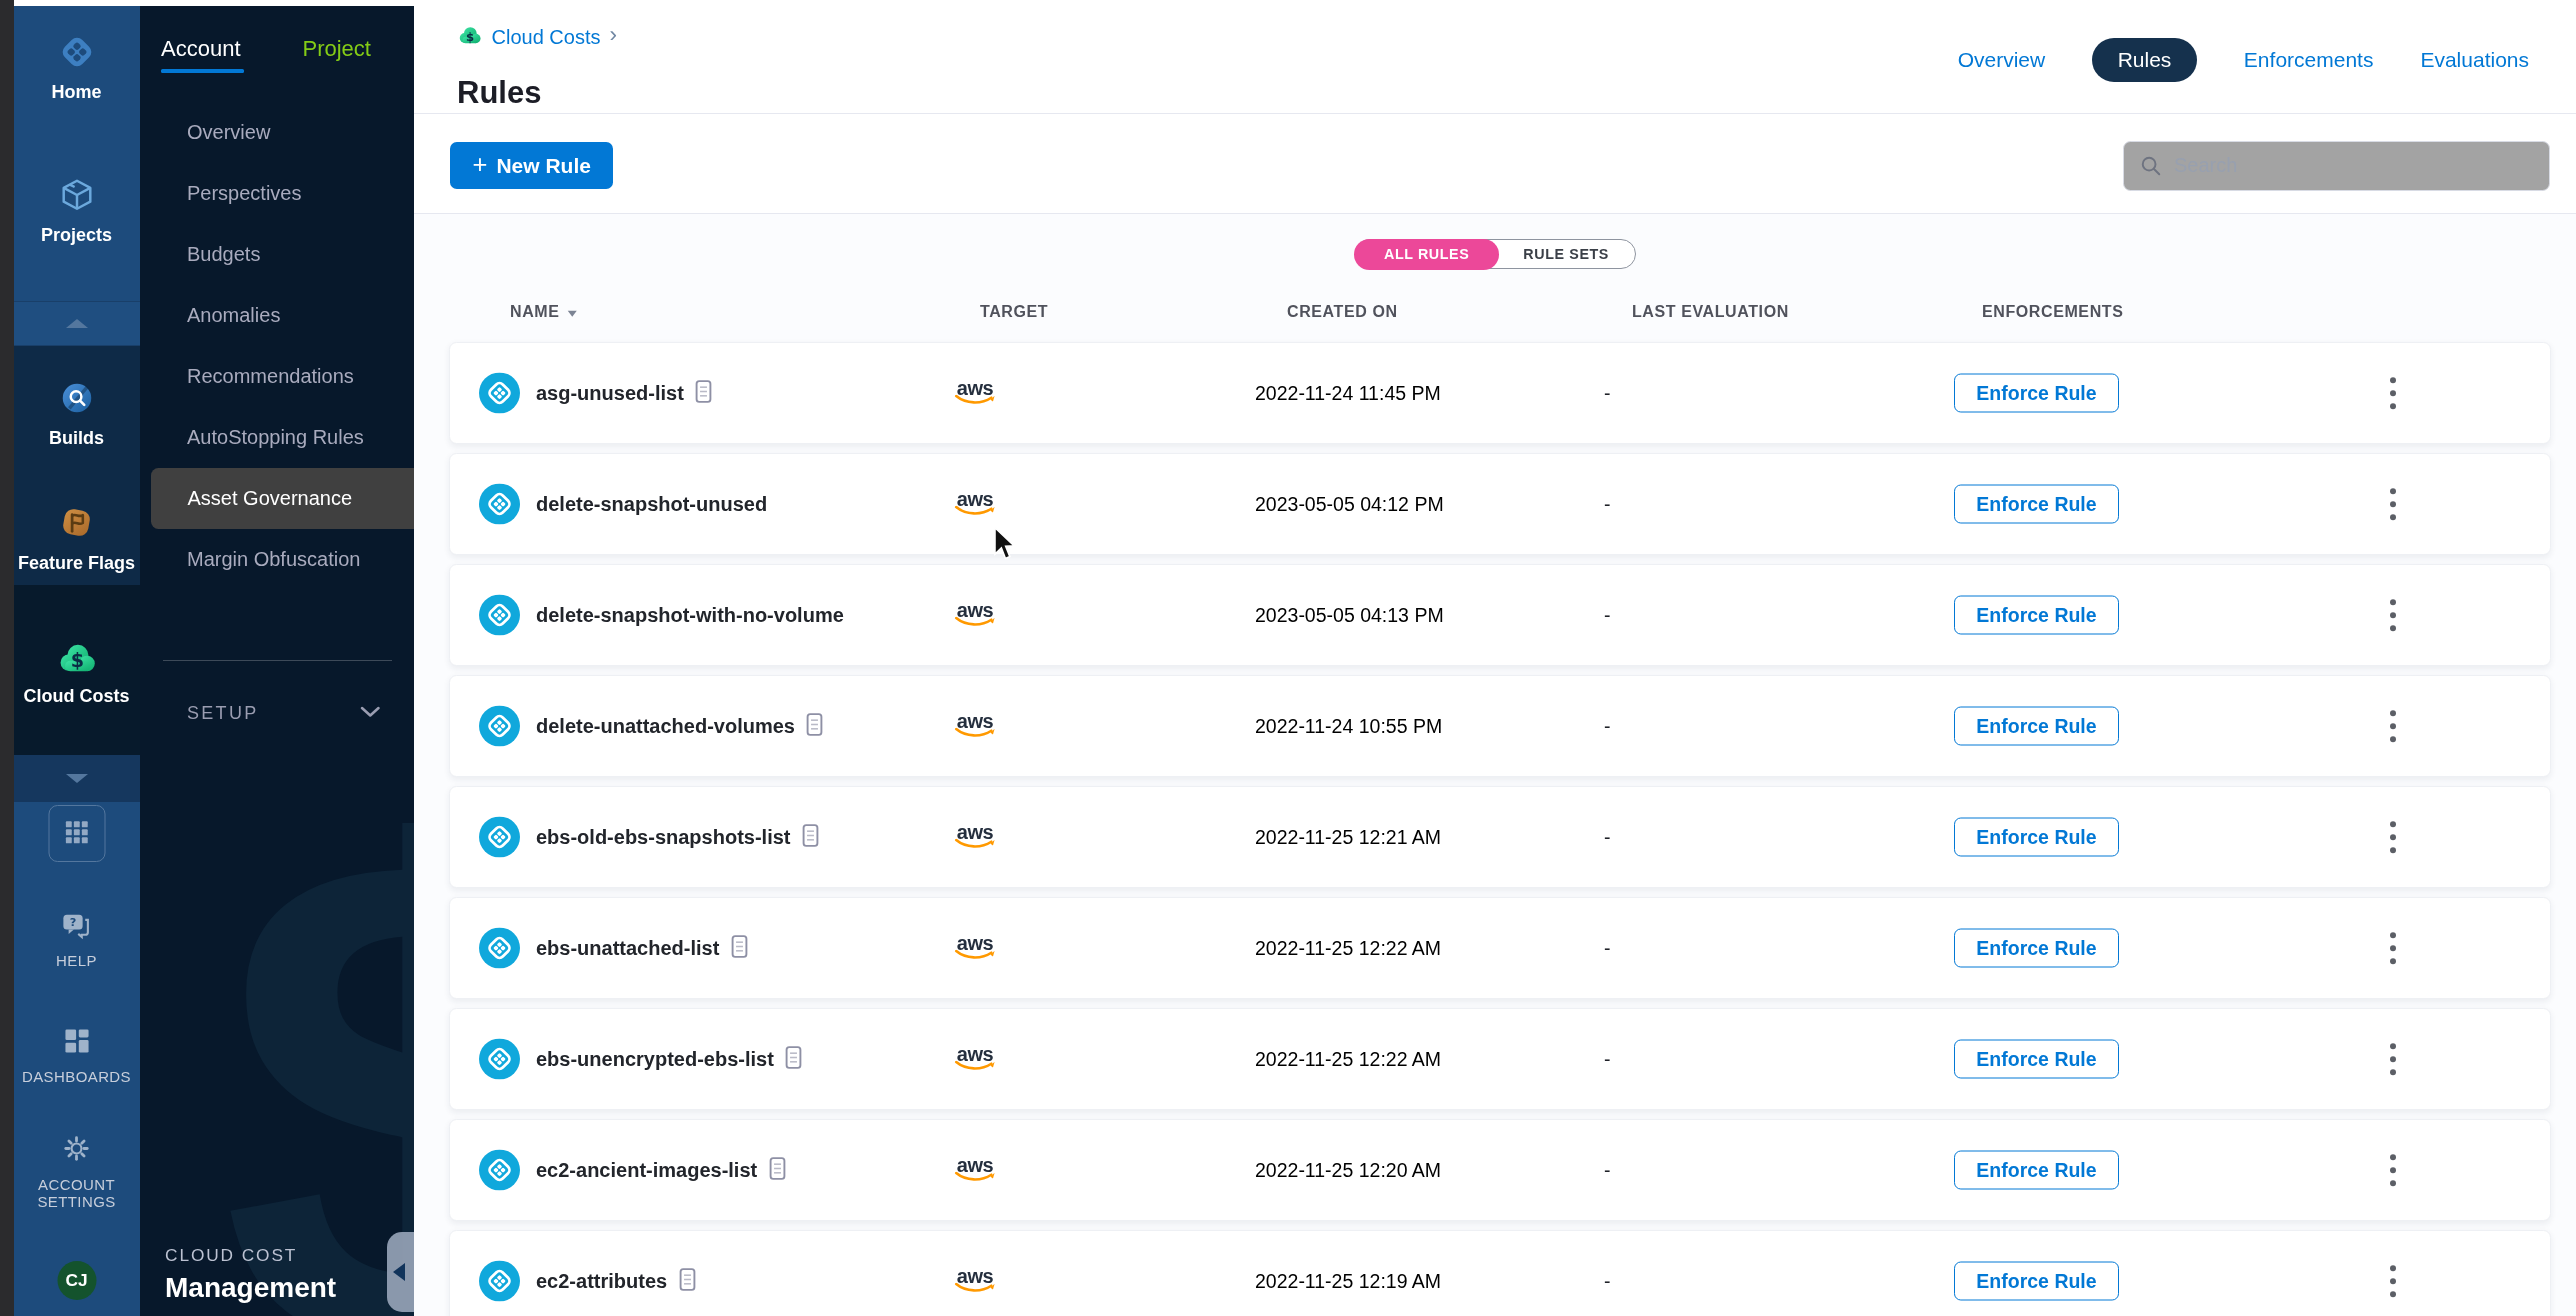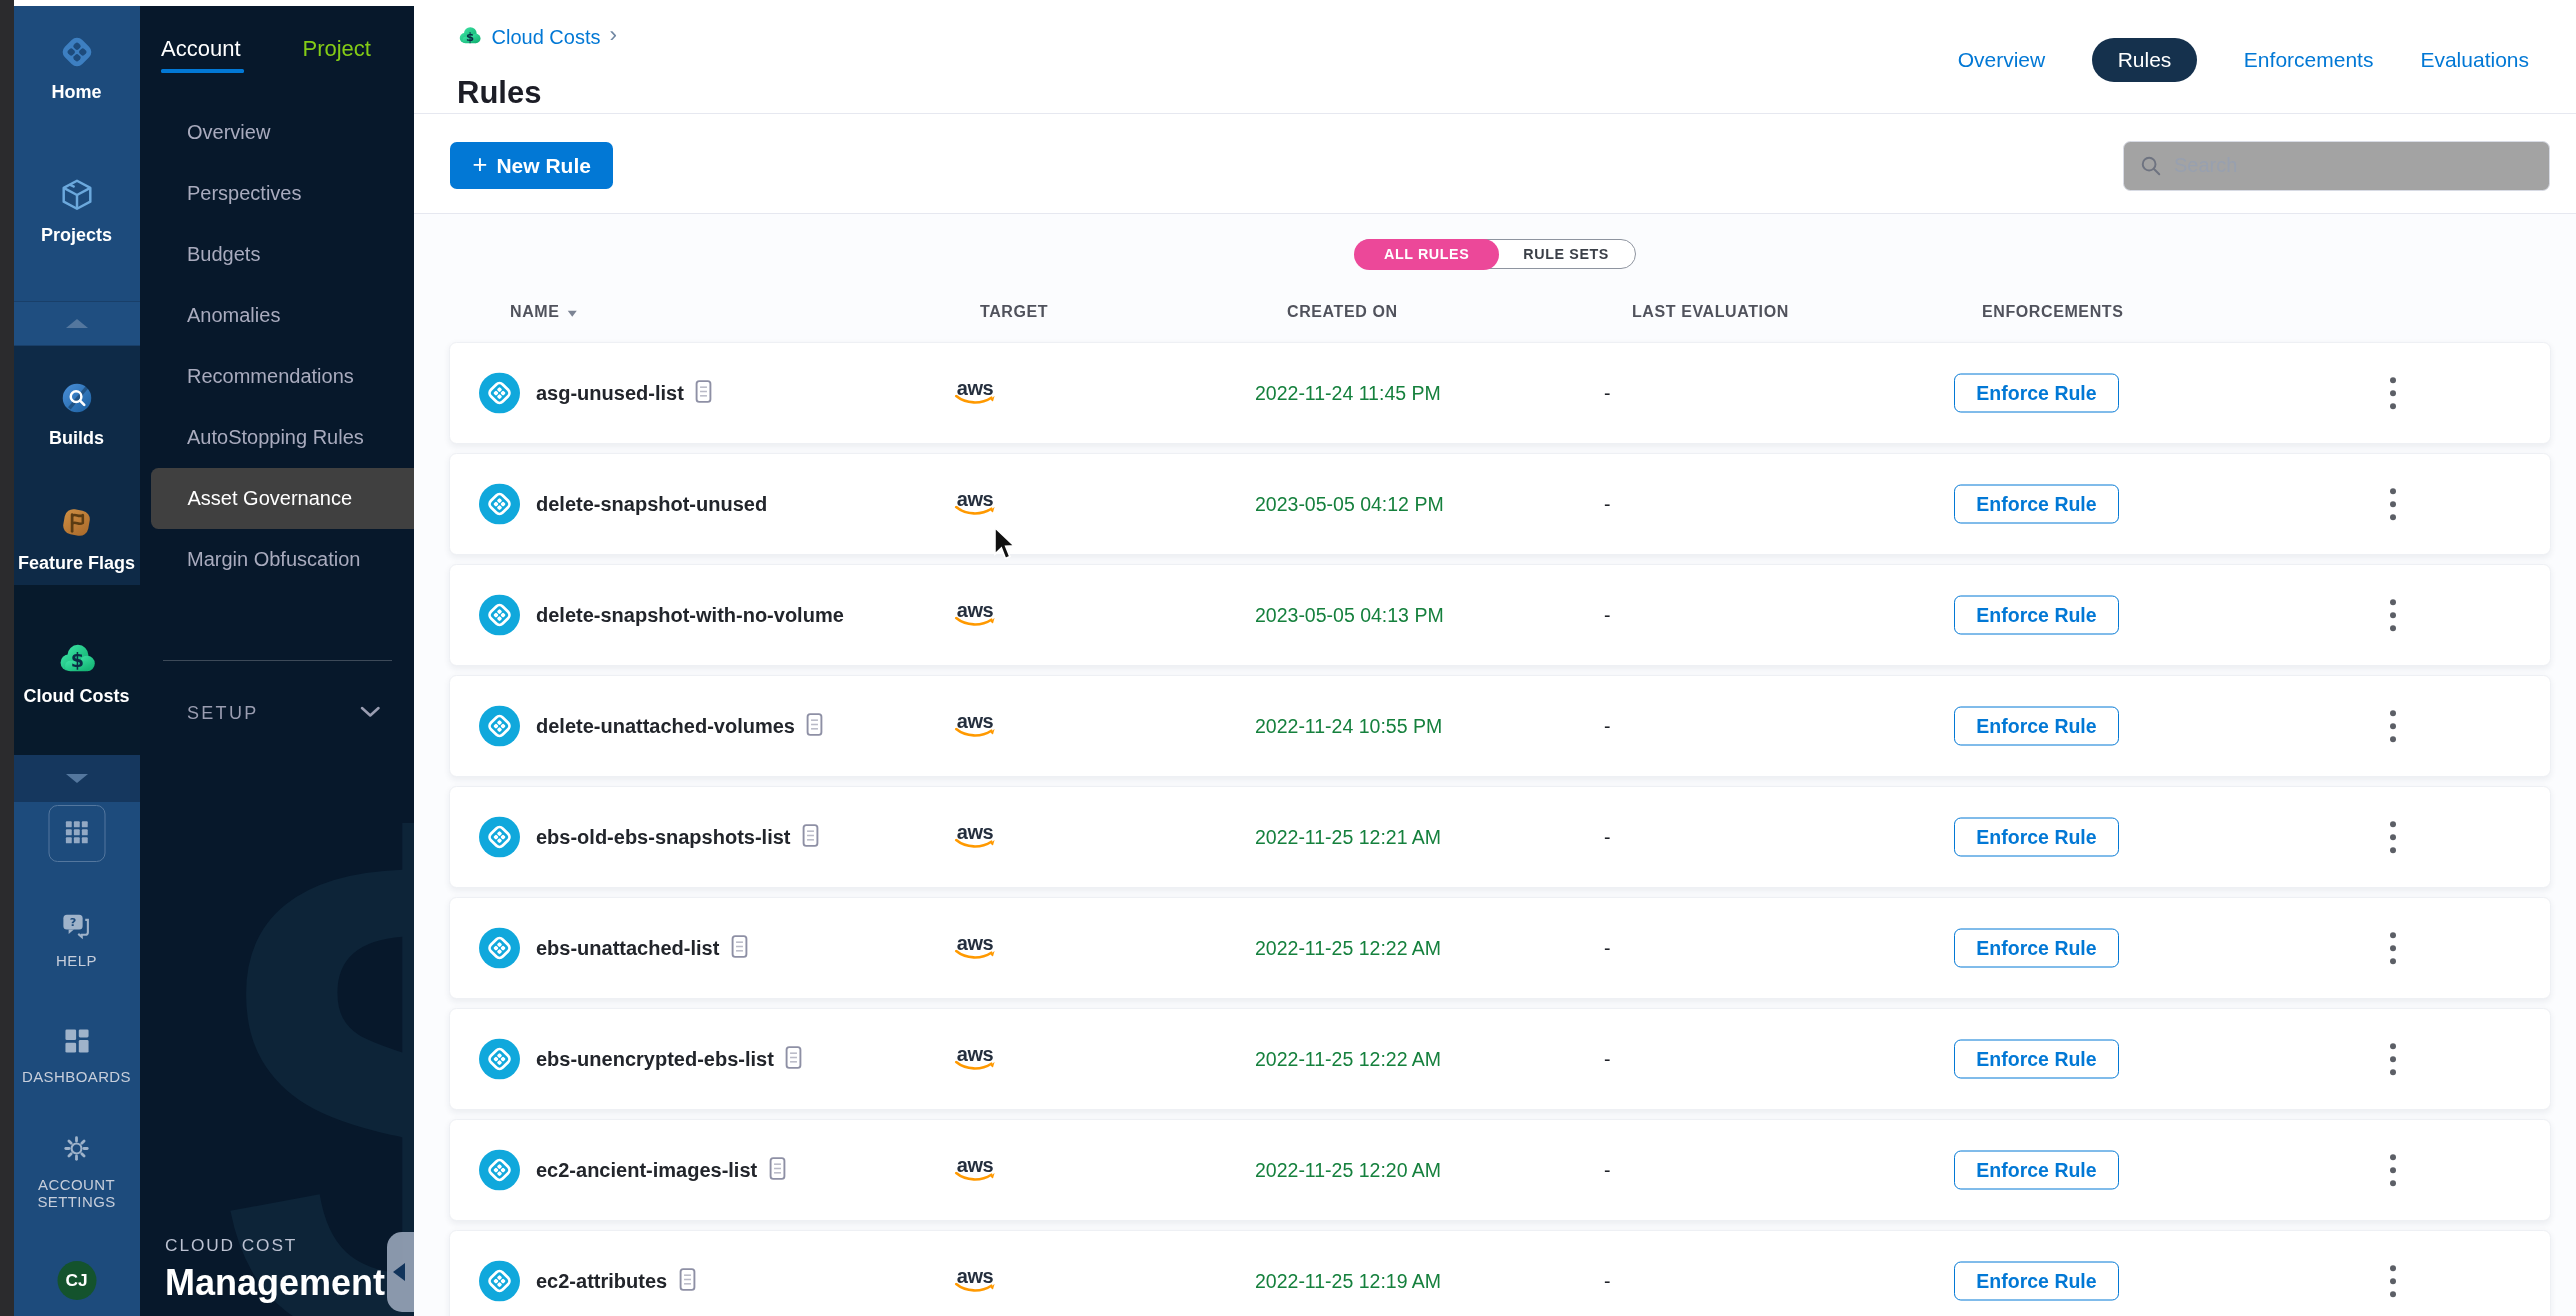--- a/index.html
+++ b/index.html
@@ -35,21 +35,21 @@
   .tab.active{color:#fff;font-weight:500;}
   .tab.active:after{content:"";position:absolute;left:0;right:-3px;bottom:0;height:3.8px;background:#0278d5;border-radius:1.5px;}
   .menu{position:absolute;top:96px;left:0;right:0;list-style:none;margin:0;padding:0;}
   .menu li{height:61px;display:flex;align-items:center;padding-left:47px;font-size:20px;color:#a9abbe;cursor:pointer;}
   .menu li.active{background:#404040;color:#fff;font-weight:500;margin-left:10.5px;padding-left:37px;border-radius:7.5px 0 0 7.5px;}
   .panel-div{position:absolute;top:654px;left:22.5px;right:22.5px;border-top:0.8px solid rgba(255,255,255,.22);}
   .setup-row{position:absolute;top:684px;left:47px;right:33px;height:47px;display:flex;align-items:center;justify-content:space-between;cursor:pointer;}
   .setup-row .s-lbl{font-size:18px;letter-spacing:2.3px;color:#9a9db1;}
   .product{position:absolute;left:25px;bottom:12px;}
   .product .eyebrow{font-size:17.3px;letter-spacing:1.9px;color:#bcc2d2;margin-bottom:6px;}
-  .product .name{font-size:36px;font-weight:700;color:#fff;}
+  .product .name{font-size:28px;font-weight:700;color:#fff;}
   .panel-collapse{position:absolute;right:0;top:1226px;width:27px;height:80px;background:#95a2b6;border-radius:15px 0 0 15px;display:flex;align-items:center;justify-content:center;cursor:pointer;opacity:.92;}
   .panel-collapse .tri{width:0;height:0;border-top:9px solid transparent;border-bottom:9px solid transparent;border-right:12px solid #12365f;margin-right:3px;}
 
   
   .main{position:absolute;left:414px;top:6px;right:0;bottom:0;background:#fff;}
   .m-header{position:absolute;top:0;left:0;right:0;height:108px;border-bottom:0.8px solid #e6e8f0;}
   .crumb{position:absolute;top:19.5px;left:43px;display:flex;align-items:center;gap:9px;cursor:pointer;}
   .crumb .c-txt{font-size:20px;color:#0278d5;font-weight:500;}
   .crumb .c-chev{font-size:22.5px;color:#7188a3;line-height:1;margin-top:-3px;}
   .page-title{position:absolute;top:48px;left:43px;font-size:31px;font-weight:700;color:#1c1d26;}
@@ -73,21 +73,21 @@
   .thead{position:absolute;top:89px;left:35px;right:25px;height:30px;}
   .th{position:absolute;font-size:16px;font-weight:700;letter-spacing:0.6px;color:#50525c;display:flex;align-items:center;gap:7.5px;}
   .rows{position:absolute;top:128px;left:35px;right:25px;}
   .card{position:relative;height:102px;background:#fff;border:0.8px solid #eef0f4;border-radius:7.5px;margin-bottom:9px;box-shadow:0 2.3px 6px rgba(35,43,65,.07);cursor:pointer;}
   .card>*{position:absolute;top:50%;transform:translateY(-50%);}
   .r-icon{left:29px;width:41px;height:41px;}
   .r-name{left:86px;display:flex;align-items:center;gap:10.5px;}
   .r-name .nm{font-size:20px;font-weight:600;color:#22252b;white-space:nowrap;}
   .r-target{left:497px;width:56px;text-align:center;line-height:.7;}
   .r-target b{font-size:20px;font-weight:700;color:#252f3e;letter-spacing:-0.4px;}
-  .r-created{left:805px;font-size:19.5px;font-weight:500;color:#15803d;white-space:nowrap;}
+  .r-created{left:805px;font-size:19.5px;font-weight:500;color:#000000;white-space:nowrap;}
   .r-dash{left:1154px;font-size:19.5px;color:#1f2128;}
   .r-action{left:1504px;width:165px;height:39px;background:#fff;border:1.5px solid #0278d5;border-radius:6.8px;color:#0278d5;font-size:19.5px;font-weight:600;cursor:pointer;font-family:inherit;}
   .r-kebab{left:1933px;width:19.5px;display:flex;flex-direction:column;align-items:center;gap:6.8px;cursor:pointer;}
   .r-kebab i{width:6px;height:6px;border-radius:50%;background:#5c5f66;}
 
   .cursor{position:absolute;left:990px;top:526px;z-index:100;pointer-events:none;}
 </style>
 </head>
 <body>
 

